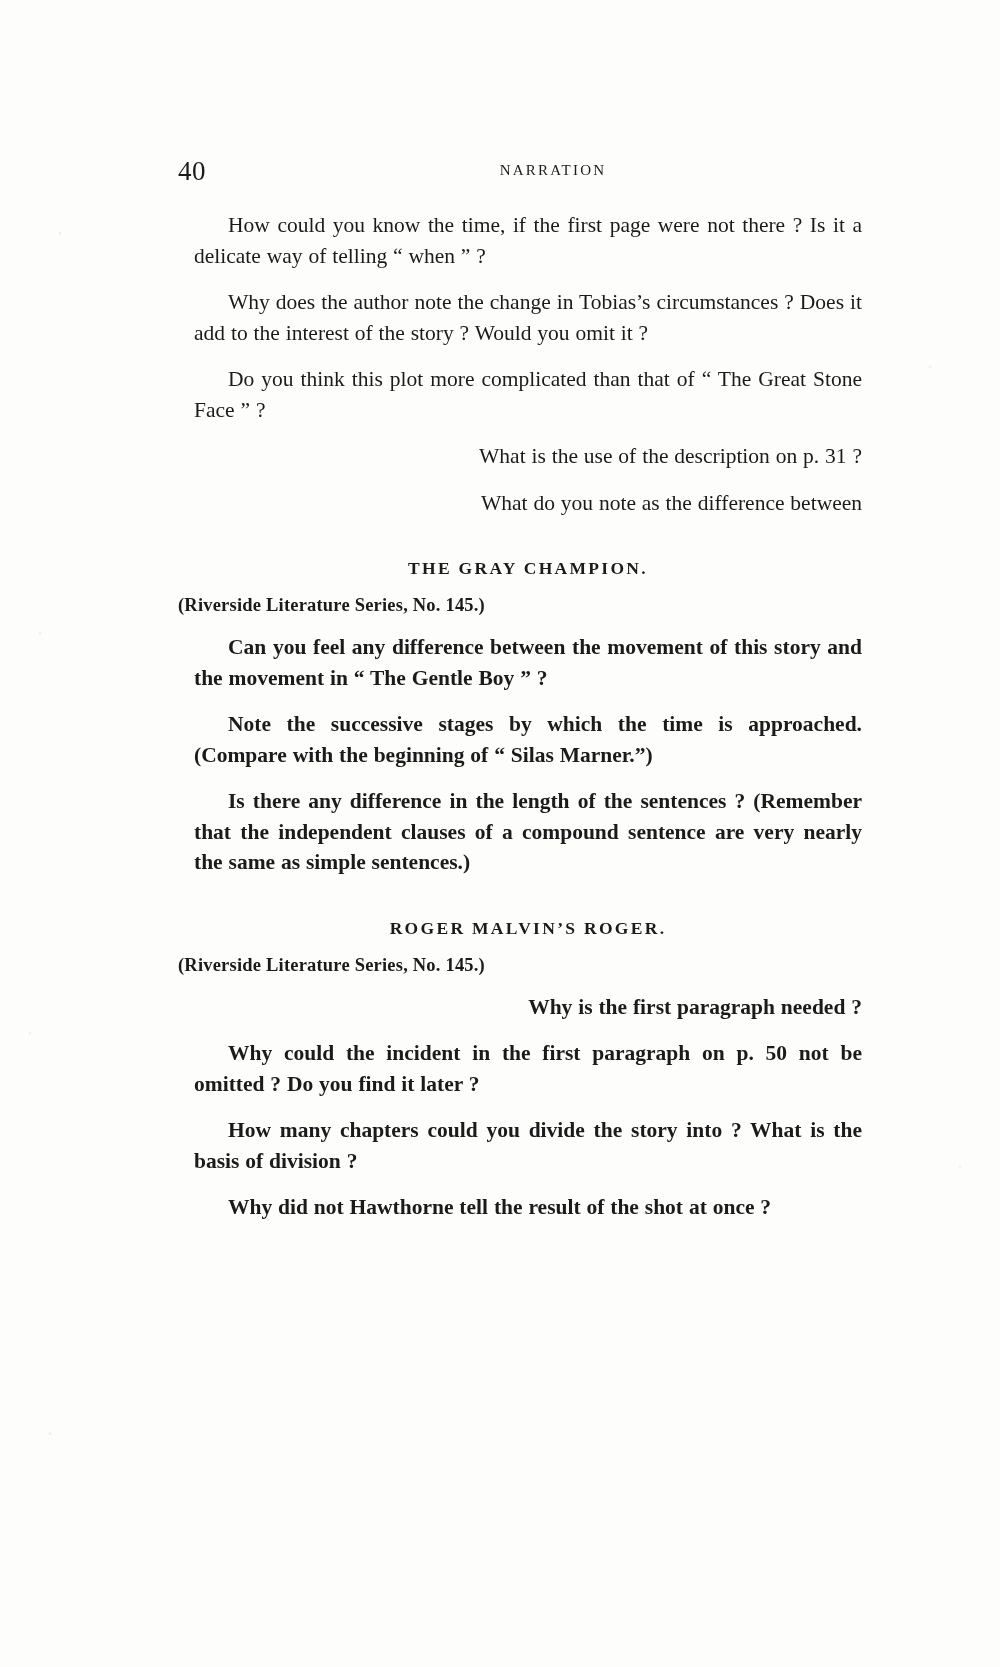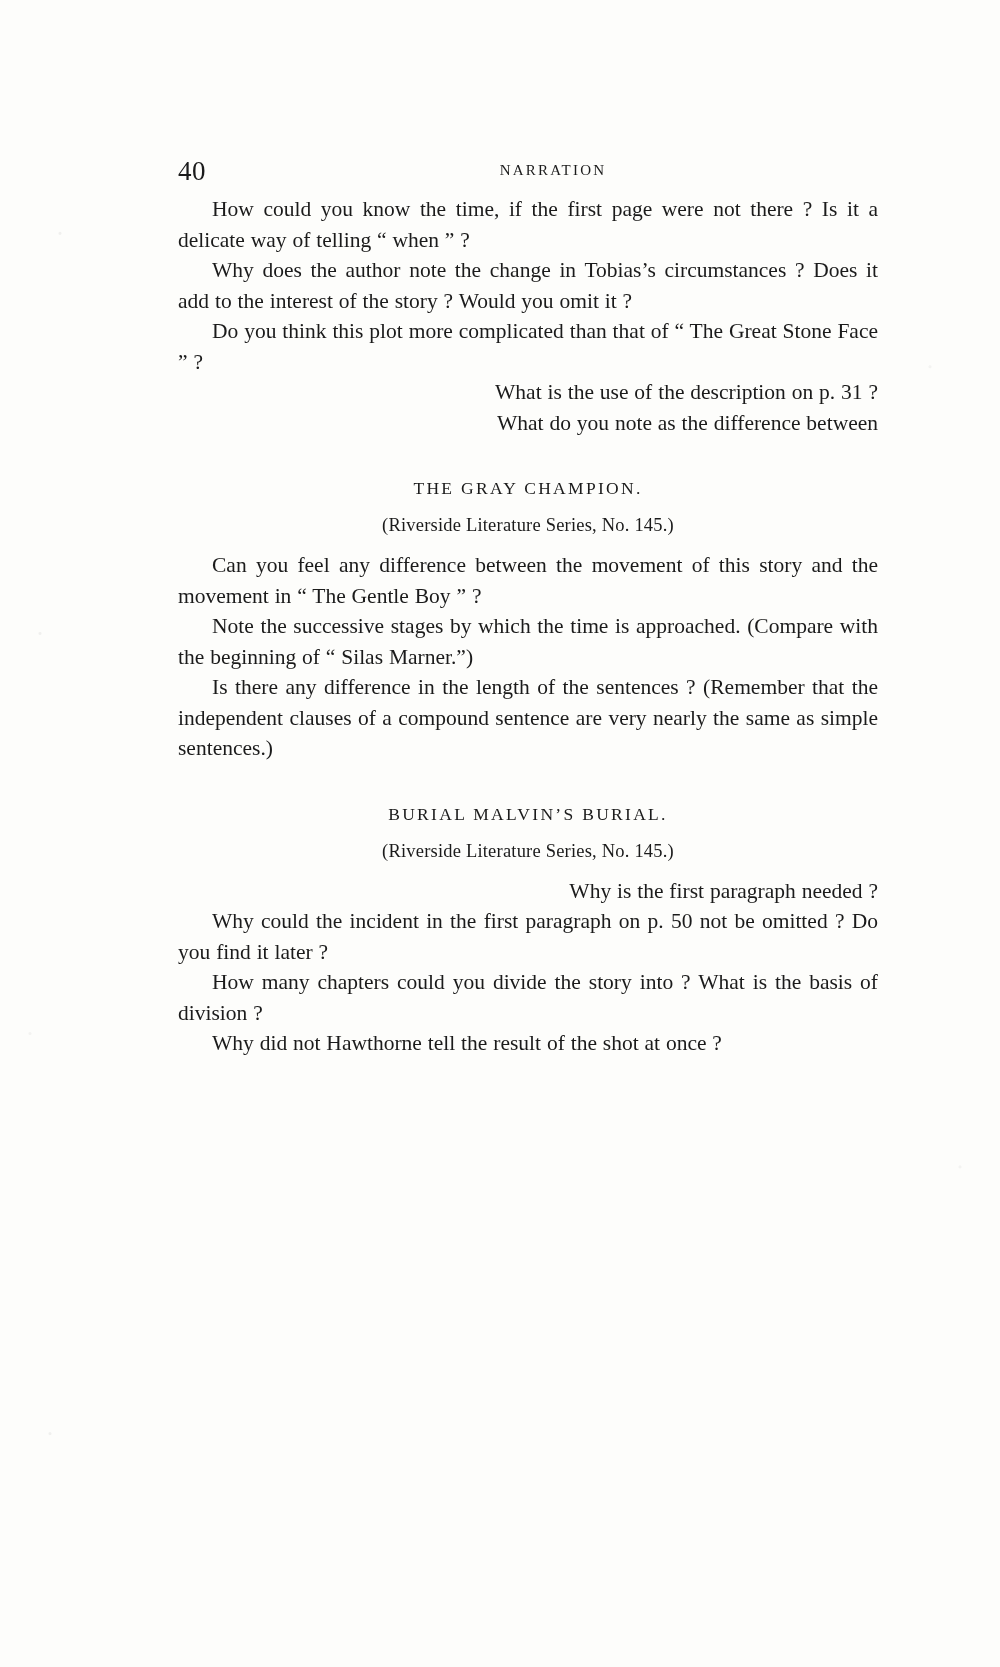--- a/index.html
+++ b/index.html
@@ -57,42 +57,42 @@
     position: absolute;
     left: 0;
     right: 0;
     top: 12px;
     text-align: center;
     font-size: 15px;
     letter-spacing: 2.2px;
     padding-left: 50px;
   }
   p.body {
-    margin: 0;
+    margin: 16px;
     font-size: 21.5px;
     line-height: 30.5px;
     text-align: justify;
     text-indent: 34px;
     text-justify: inter-word;
     word-spacing: 0.5px;
   }
   p.body.short {
     text-align: right;
   }
   .section {
     margin-top: 40px;
+    font-weight: bold;
   }
   .section-title {
     text-align: center;
     font-size: 17.5px;
     letter-spacing: 2.3px;
     margin: 0 0 16px 0;
   }
   .section-sub {
-    text-align: center;
     font-size: 18.5px;
     margin: 0 0 14px 0;
     letter-spacing: 0.2px;
   }
 </style>
 </head>
 <body>
 
 <div class="page">
   <div class="content">
@@ -110,21 +110,21 @@
 
     <div class="section">
       <p class="section-title">THE GRAY CHAMPION.</p>
       <p class="section-sub">(Riverside Literature Series, No. 145.)</p>
       <p class="body">Can you feel any difference between the movement of this story and the movement in “ The Gentle Boy ” ?</p>
       <p class="body">Note the successive stages by which the time is approached. (Compare with the beginning of “ Silas Marner.”)</p>
       <p class="body">Is there any difference in the length of the sentences ? (Remember that the independent clauses of a compound sentence are very nearly the same as simple sentences.)</p>
     </div>
 
     <div class="section">
-      <p class="section-title">BURIAL MALVIN’S BURIAL.</p>
+      <p class="section-title">ROGER MALVIN’S ROGER.</p>
       <p class="section-sub">(Riverside Literature Series, No. 145.)</p>
       <p class="body short">Why is the first paragraph needed ?</p>
       <p class="body">Why could the incident in the first paragraph on p. 50 not be omitted ?   Do you find it later ?</p>
       <p class="body">How many chapters could you divide the story into ? What is the basis of division ?</p>
       <p class="body">Why did not Hawthorne tell the result of the shot at once ?</p>
     </div>
 
   </div>
 </div>
 

